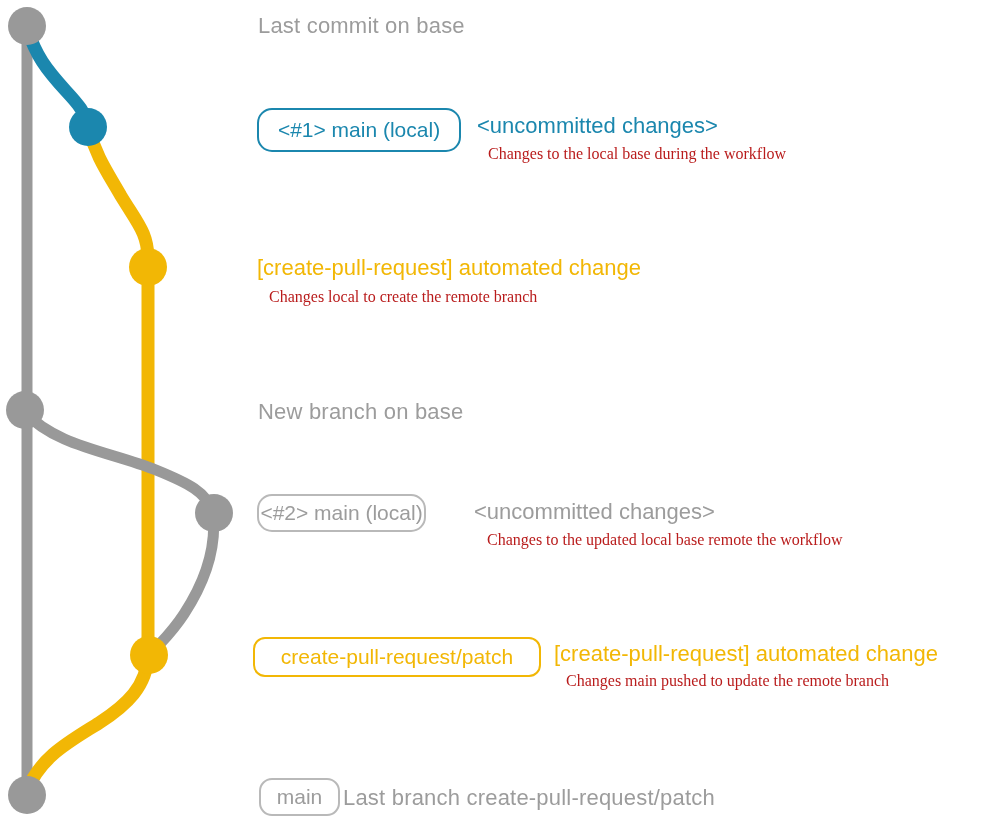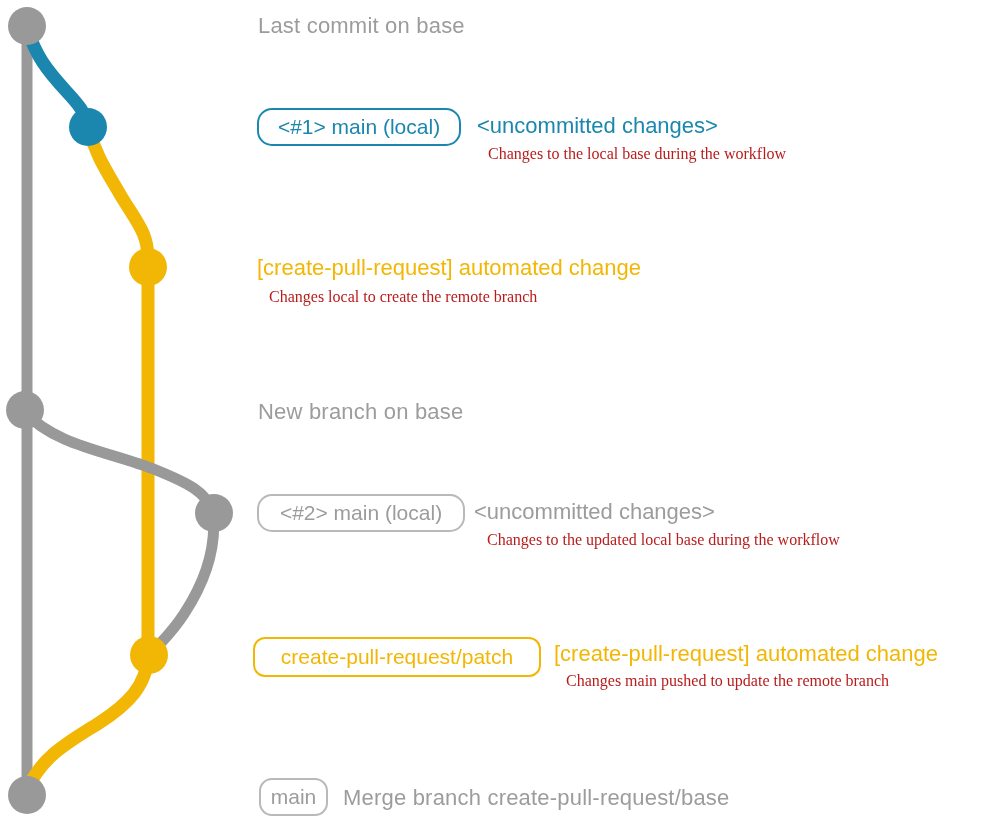--- a/index.html
+++ b/index.html
@@ -80,41 +80,41 @@
     <circle cx="88" cy="127" r="19" class="fill-blue"></circle>
     <circle cx="148" cy="267" r="19" class="fill-yellow"></circle>
     <circle cx="25" cy="410" r="19" class="fill-gray"></circle>
     <circle cx="214" cy="513" r="19" class="fill-gray"></circle>
     <circle cx="149" cy="655" r="19" class="fill-yellow"></circle>
     <circle cx="27" cy="795" r="19" class="fill-gray"></circle>
   </svg>
 
   <div class="abs sans-label" style="left:258px;top:13px;">Last commit on base</div>
 
-  <div class="branch-box box-blue" style="left:257px;top:108px;width:204px;height:38px;">
+  <div class="branch-box box-blue" style="left:257px;top:108px;width:204px;height:44px;">
     <span>&lt;#1&gt; main (local)</span>
   </div>
   <div class="abs tag-blue" style="left:477px;top:113px;">&lt;uncommitted changes&gt;</div>
   <div class="abs serif-desc" style="left:488px;top:145px;">Changes to the local base during the workflow</div>
 
   <div class="abs title-yellow" style="left:257px;top:255px;">[create-pull-request] automated change</div>
   <div class="abs serif-desc" style="left:269px;top:288px;">Changes local to create the remote branch</div>
 
   <div class="abs sans-label" style="left:258px;top:399px;">New branch on base</div>
 
-  <div class="branch-box box-gray" style="left:257px;top:494px;width:208px;height:38px;">
+  <div class="branch-box box-gray" style="left:257px;top:494px;width:169px;height:38px;">
     <span>&lt;#2&gt; main (local)</span>
   </div>
   <div class="abs tag-gray" style="left:474px;top:499px;">&lt;uncommitted changes&gt;</div>
-  <div class="abs serif-desc" style="left:487px;top:531px;">Changes to the updated local base during the workflow</div>
+  <div class="abs serif-desc" style="left:487px;top:531px;">Changes to the updated local base remote the workflow</div>
 
   <div class="branch-box box-yellow" style="left:253px;top:637px;width:288px;height:40px;">
     <span>create-pull-request/patch</span>
   </div>
   <div class="abs title-yellow" style="left:554px;top:641px;">[create-pull-request] automated change</div>
   <div class="abs serif-desc" style="left:566px;top:672px;">Changes main pushed to update the remote branch</div>
 
-  <div class="branch-box box-gray" style="left:259px;top:778px;width:69px;height:38px;border-radius:13px;justify-content:center;">
+  <div class="branch-box box-gray" style="left:259px;top:778px;width:81px;height:38px;border-radius:13px;justify-content:center;">
     <span>main</span>
   </div>
-  <div class="abs sans-label" style="left:343px;top:785px;">Merge branch create-pull-request/base</div>
+  <div class="abs sans-label" style="left:343px;top:785px;">Last branch create-pull-request/patch</div>
 
 </div>
 
 </body></html>

